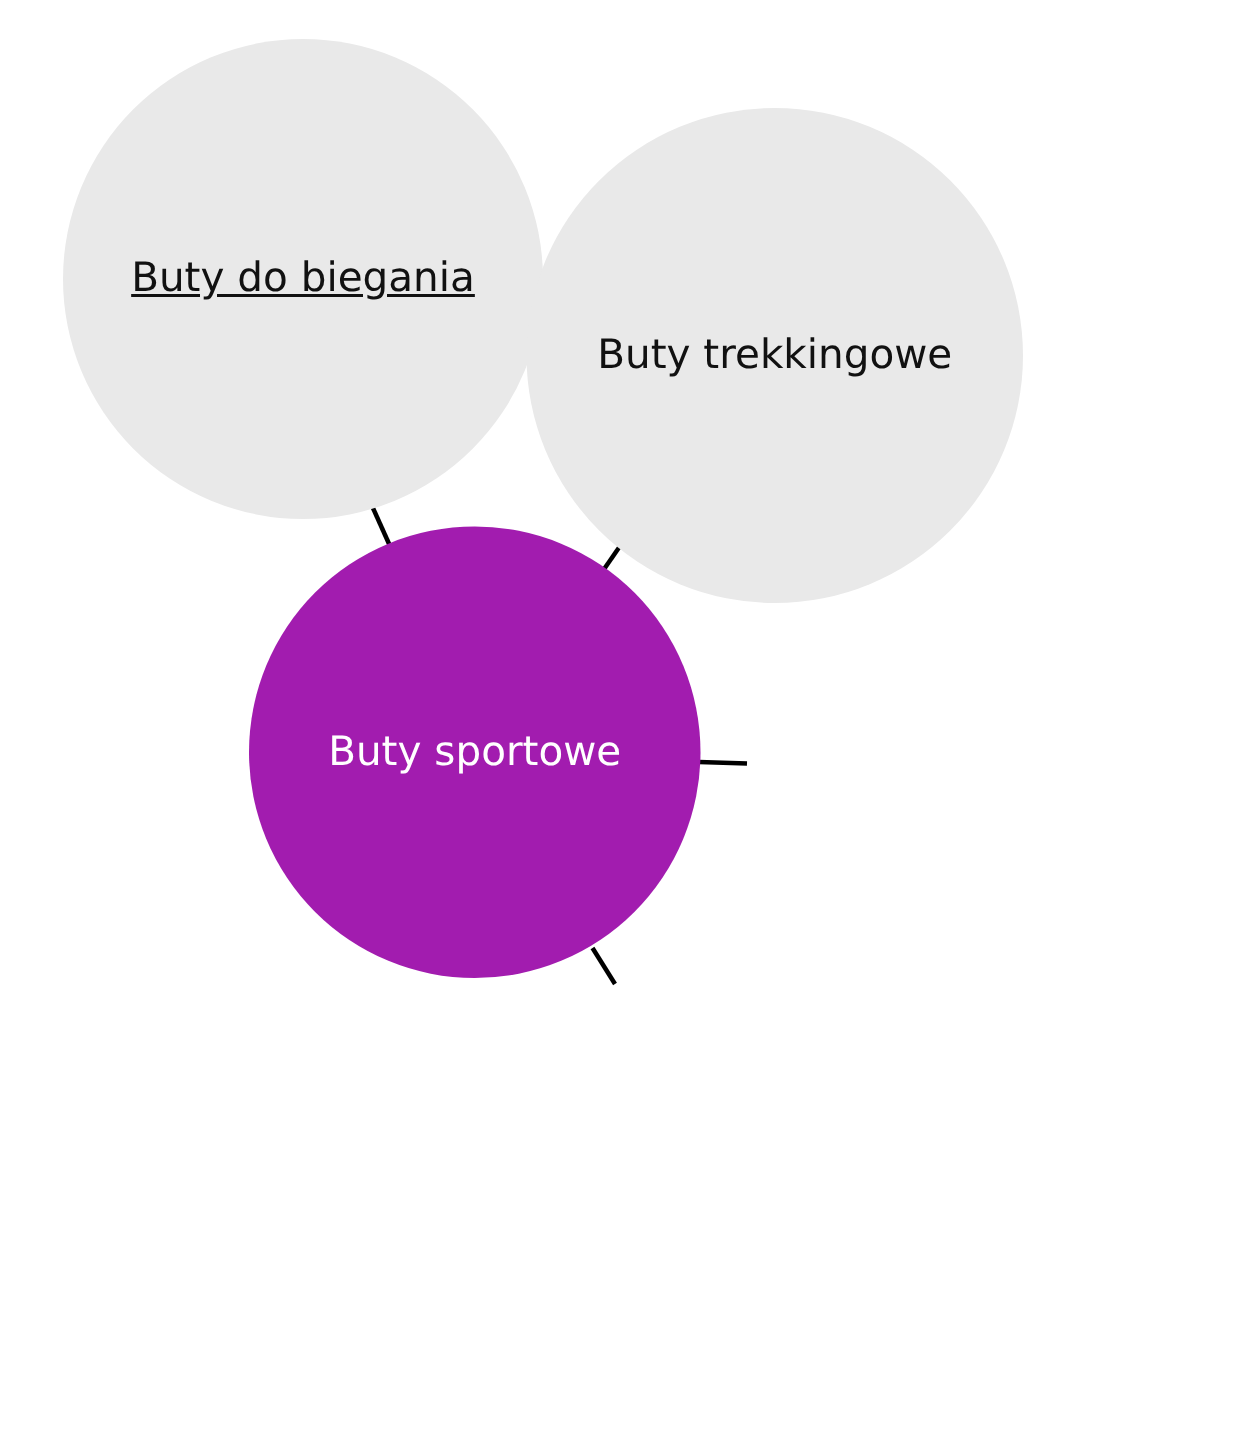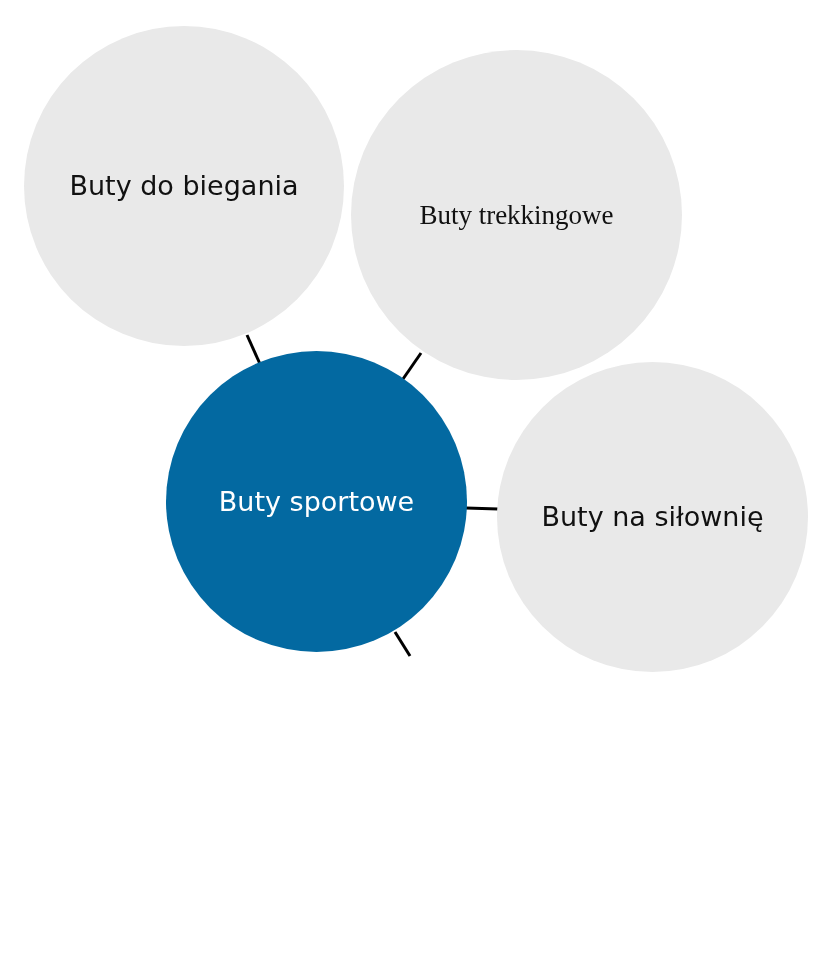--- a/index.html
+++ b/index.html
@@ -4,43 +4,40 @@
 <style>
   html, body { margin: 0; padding: 0; background: #ffffff; }
   .canvas { position: relative; width: 833px; height: 969px; overflow: hidden; background: #ffffff; }
   svg.links { position: absolute; left: 0; top: 0; width: 833px; height: 969px; }
   .node {
     position: absolute; border-radius: 50%;
     display: flex; align-items: center; justify-content: center; text-align: center;
     font-family: "DejaVu Sans", sans-serif; font-size: 27px; line-height: 38px; color: #111111;
     background: #e9e9e9; box-sizing: border-box;
   }
-  .node.center { background: #0369a1; color: #ffffff; }
+  .node.center { background: #a21caf; color: #ffffff; }
   .node span { white-space: pre-line; }
 </style>
 </head>
 <body>
 
 <div class="canvas">
   <svg class="links" viewBox="0 0 833 969">
     <line x1="247" y1="335" x2="260" y2="364" stroke="#000" stroke-width="3"></line>
     <line x1="421" y1="353" x2="403" y2="379" stroke="#000" stroke-width="3"></line>
     <line x1="466" y1="508" x2="498" y2="509" stroke="#000" stroke-width="3"></line>
     <line x1="395" y1="632" x2="410" y2="656" stroke="#000" stroke-width="3"></line>
   </svg>
 
-  <div class="node" style="left:24px; top:26px; width:320px; height:320px;">
+  <div class="node" style="left:42px; top:26px; width:320px; height:320px;text-decoration:underline;">
     <span>Buty do biegania</span>
   </div>
 
-  <div class="node" style="left:351px; top:50px; width:331px; height:330px;font-family:Liberation Serif, serif;">
+  <div class="node" style="left:351px; top:72px; width:331px; height:330px;">
     <span>Buty trekkingowe</span>
   </div>
 
-  <div class="node" style="left:497px; top:362px; width:311px; height:310px;">
-    <span>Buty na siłownię</span>
-  </div>
 
 
   <div class="node center" style="left:166px; top:351px; width:301px; height:301px;">
     <span>Buty sportowe</span>
   </div>
 </div>
 
 </body></html>

